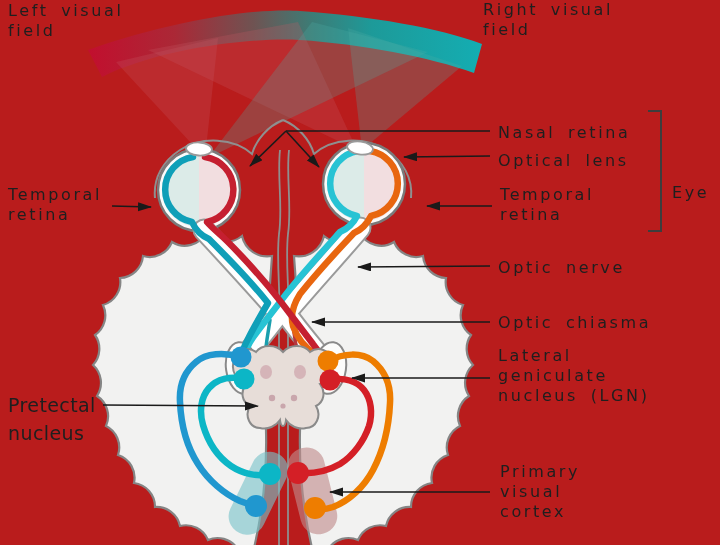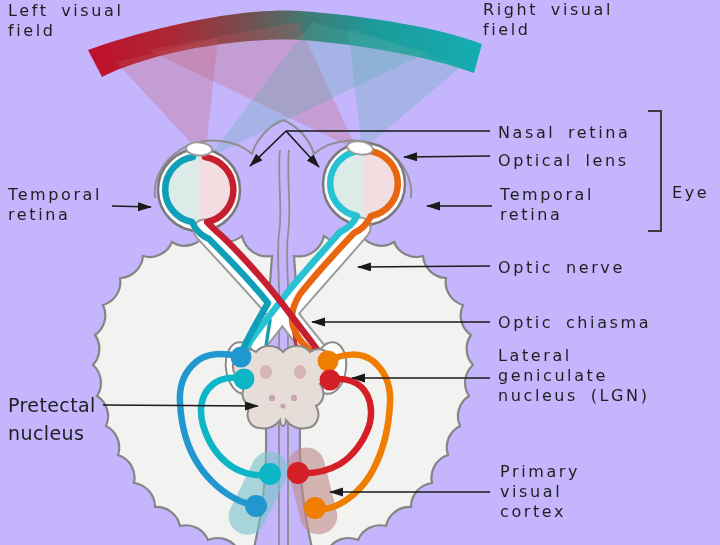--- a/index.html
+++ b/index.html
@@ -1,16 +1,16 @@
 <!DOCTYPE html>
 <html><head>
 <meta charset="utf-8">
 <style>
   html,body{margin:0;padding:0;background:#ffffff;}
-  .stage{position:relative;width:720px;height:545px;background:#c4b5fd;overflow:hidden;}
+  .stage{position:relative;width:720px;height:545px;background:#b91c1c;overflow:hidden;}
   svg{display:block;}
   .lbl{font-family:"DejaVu Sans",sans-serif;font-size:16px;letter-spacing:2.6px;word-spacing:5px;fill:#1f1f1f;}
   .lbl-plain{font-family:"DejaVu Sans",sans-serif;font-size:19px;letter-spacing:0.4px;fill:#1f1f1f;}
   .ann{stroke:#1a1a1a;stroke-width:1.6;fill:none;}
   .bracket{stroke:#3d3d3d;stroke-width:2;fill:none;}
   .fiber{fill:none;stroke-linecap:round;stroke-linejoin:round;}
 </style>
 </head>
 <body>
 

